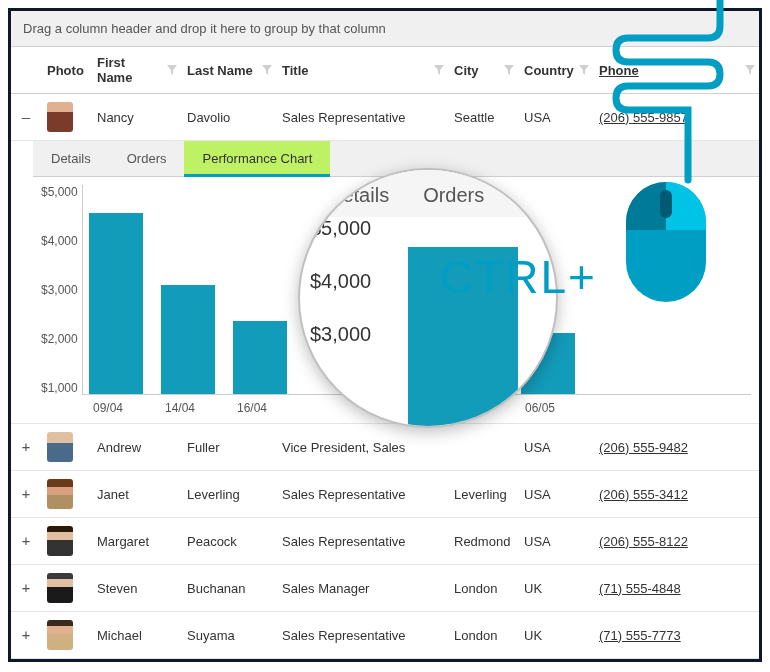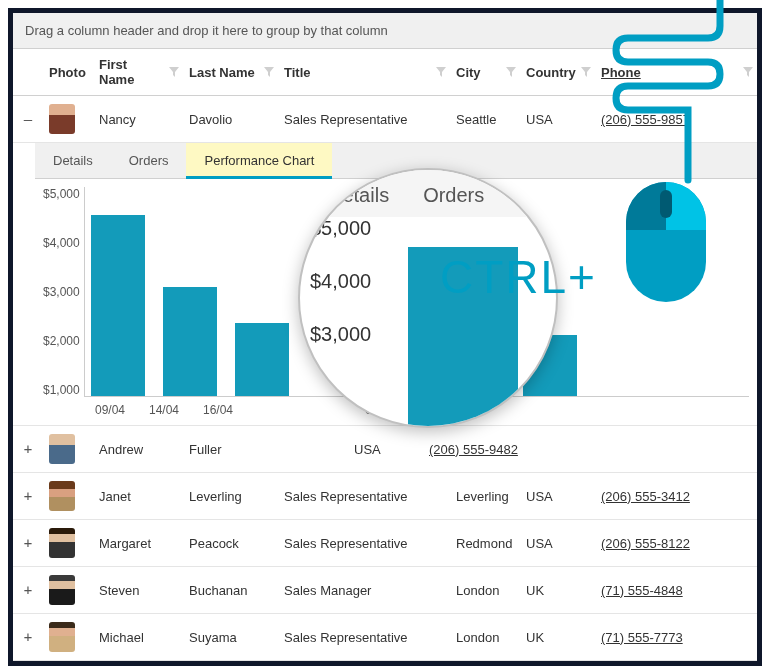--- a/index.html
+++ b/index.html
@@ -1,17 +1,17 @@
 <!DOCTYPE html>
 <html><head>
 <meta charset="utf-8">
 <style>
   * { box-sizing: border-box; margin: 0; padding: 0; }
   body { font-family: "Segoe UI", Arial, sans-serif; font-size: 13px; color: #333; background: #fff; width: 770px; height: 672px; overflow: hidden; position: relative; }
-  .grid { border: 5px solid #0f172a; margin: 8px; }
+  .grid { border: 3px solid #0f172a; margin: 8px; }
   .group-panel { background: #f0f0f0; padding: 10px 12px; font-size: 13px; color: #555; border-bottom: 1px solid #d0d0d0; }
   .header-row { display: flex; align-items: center; background: #fff; border-bottom: 1px solid #d0d0d0; font-weight: 600; }
   .data-row { display: flex; align-items: center; border-bottom: 1px solid #e5e5e5; background: #fff; min-height: 36px; }
   .cell { padding: 8px 6px; display: flex; align-items: center; }
   .expand { width: 30px; justify-content: center; font-size: 14px; color: #555; cursor: pointer; font-family: monospace; }
   .c-photo { width: 50px; }
   .c-first { width: 90px; }
   .c-last { width: 95px; }
   .c-title { width: 172px; }
   .c-city { width: 70px; }
@@ -23,28 +23,28 @@
   .avatar { width: 26px; height: 30px; border-radius: 3px; background: linear-gradient(#d9b090 40%, #8b6346 40%); }
   .av1 { background: linear-gradient(#e0b090 35%, #7a3b2a 35%); }
   .av2 { background: linear-gradient(#e0c0a0 35%, #4a6a8a 35%); }
   .av3 { background: linear-gradient(#d9a080 35%, #b09060 35%); border-top: 8px solid #6a3a1a; }
   .av4 { background: linear-gradient(#e0c0a0 35%, #333 35%); border-top: 6px solid #2a1a0a; }
   .av5 { background: linear-gradient(#e0c0a0 35%, #1a1a1a 35%); border-top: 6px solid #3a3a3a; }
   .av6 { background: linear-gradient(#e0b090 35%, #d0b080 35%); border-top: 6px solid #3a2a1a; }
   .detail-panel { background: #fff; border-bottom: 1px solid #e5e5e5; padding: 0 0 8px 22px; }
   .tabs { display: flex; background: #f0f0f0; border-bottom: 1px solid #d0d0d0; }
   .tab { padding: 10px 18px; color: #555; cursor: pointer; font-size: 13px; position: relative; }
-  .tab.active { background: #fef9c3; color: #333; }
+  .tab.active { background: #bef264; color: #333; }
   .tab.active::after { content:""; position:absolute; left:0; right:0; bottom:-1px; height:3px; background:#009ec3; }
   .chart-area { padding: 8px 8px 0 8px; display:flex; }
   .y-axis { display:flex; flex-direction:column; justify-content:space-between; height:210px; font-size:12px; color:#555; text-align:right; padding-right:4px; }
   .plot { flex:1; position:relative; height:210px; border-left:1px solid #ccc; border-bottom:1px solid #ccc; }
   .bars { position:absolute; inset:0; display:flex; align-items:flex-end; gap:18px; padding:0 6px; }
   .bar { width:54px; background:#139bba; }
-  .x-axis { display:flex; padding:6px 0 0 48px; font-size:12px; color:#555; }
+  .x-axis { display:flex; gap:18px; padding:6px 0 0 48px; font-size:12px; color:#555; }
   .x-axis span { width:54px; text-align:center; }
   .zoom-lens { position:absolute; width:260px; height:260px; border-radius:50%; border:2px solid #c0c0c0; background:#fff; box-shadow:0 4px 16px rgba(0,0,0,.25); overflow:hidden; left:298px; top:168px; }
   .zoom-inner { position:absolute; inset:0; }
   .z-tabs { display:flex; background:#f5f5f5; padding:14px 0 10px 28px; gap:34px; font-size:20px; color:#555; }
   .z-body { padding:6px 0 0 18px; position:relative; height:200px; }
   .z-y { position:absolute; left:10px; top:0; font-size:20px; color:#333; display:flex; flex-direction:column; gap:30px; }
   .z-bar { position:absolute; left:108px; top:30px; width:110px; height:200px; background:#139bba; }
   .ctrl-label { position:absolute; left:440px; top:250px; font-size:46px; font-weight:300; color:#009ec3; font-family:"Segoe UI",Arial,sans-serif; letter-spacing:2px; }
   .mouse { position:absolute; right:60px; top:178px; width:88px; height:128px; }
   .mouse svg { width:100%; height:100%; }
@@ -150,20 +150,21 @@
       </div>
   </div>
 
   <div class="data-row">
     <div class="cell expand">+</div>
     <div class="cell c-photo">
         <div class="avatar av2"></div>
       </div>
     <div class="cell c-first">Andrew</div>
     <div class="cell c-last">Fuller</div>
+    <div class="cell c-title">Vice President, Sales</div>
     <div class="cell c-city"></div>
     <div class="cell c-country">USA</div>
     <div class="cell c-phone">(206) 555-9482</div>
   </div>
   <div class="data-row">
     <div class="cell expand">+</div>
     <div class="cell c-photo">
         <div class="avatar av3"></div>
       </div>
     <div class="cell c-first">Janet</div>

